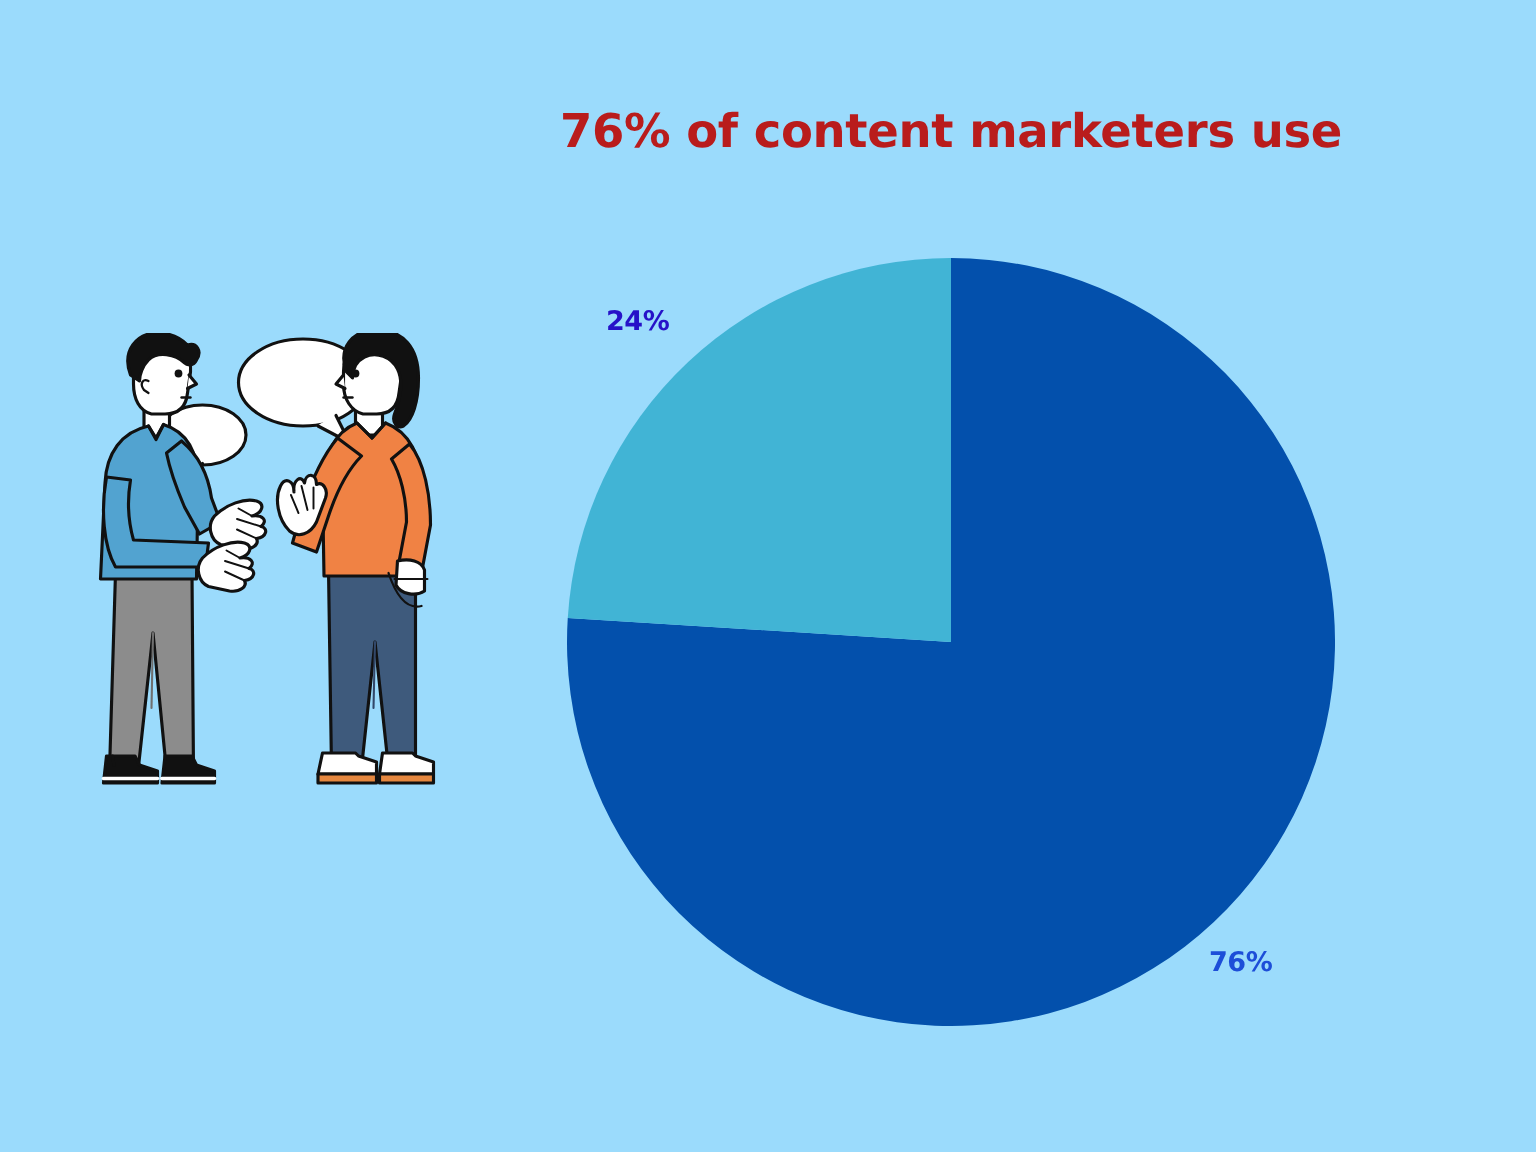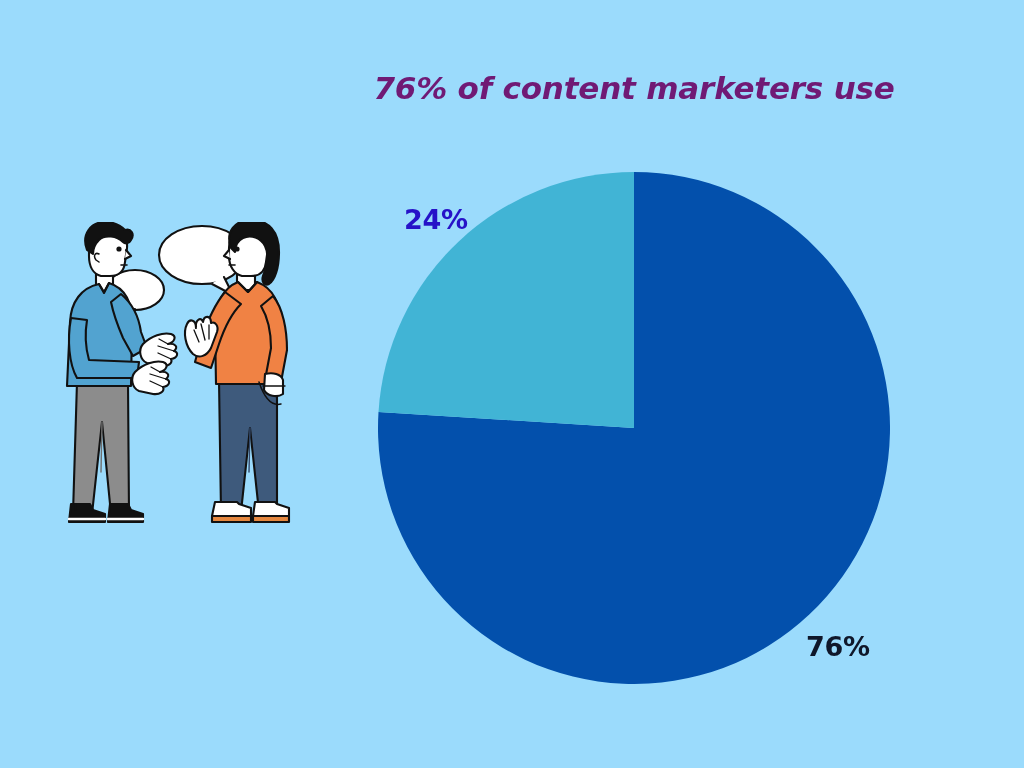--- a/index.html
+++ b/index.html
@@ -38,56 +38,56 @@
     left: 378px;
     top: 172px;
     width: 512px;
     height: 512px;
   }
   #pie-svg { display: block; width: 512px; height: 512px; }
   
   .pie-label {
     position: absolute;
     color: #2612C8;
-    font-size: 27px;
+    font-size: 18px;
     font-weight: bold;
     letter-spacing: -0.3px;
   }
   #label-teal  { left: 404px; top: 204px; }
   #label-blue  { left: 806px; top: 631px; }
   
   #illustration {
     position: absolute;
     left: 55px;
     top: 222px;
     width: 280px;
     height: 330px;
   }
   #illustration svg { display: block; width: 280px; height: 330px; }
 </style>
 </head>
 <body>
 
 <div id="canvas" style="background: rgb(155, 219, 252);">
 
-  <div id="title" style="color: #701a75; font-style: italic;">
+  <div id="title" style="color: #b91c1c;">
     <span class="line">76% of content marketers use</span>
   </div>
 
   <div id="pie-wrap">
     <svg id="pie-svg" viewBox="0 0 512 512" xmlns="http://www.w3.org/2000/svg">
 
       <path id="slice-major" d="M 256 256 L 256 0 A 256 256 0 1 1 0.51 239.93 Z" fill="#0350AC"></path>
 
       <path id="slice-minor" d="M 256 256 L 256 0 A 256 256 0 0 0 0.51 239.93 Z" fill="#41B4D5"></path>
     </svg>
   </div>
 
   <span class="pie-label" id="label-teal" style="color: rgb(38, 18, 200);">24%</span>
-  <span class="pie-label" id="label-blue" style="color: #0f172a;">76%</span>
+  <span class="pie-label" id="label-blue" style="color: #1d4ed8;">76%</span>
 
   <div id="illustration">
     <svg viewBox="0 0 280 330" xmlns="http://www.w3.org/2000/svg">
       <g stroke="#111111" stroke-width="2.1" stroke-linejoin="round" stroke-linecap="round" fill="none">
 
         <g>
           <ellipse cx="147" cy="33" rx="43" ry="29" fill="#FFFFFF"></ellipse>
           <path d="M 168 55 L 178 73 L 156 62 Z" fill="#FFFFFF" stroke="none"></path>
           <path d="M 169 55 L 178 73 L 157 62" fill="#FFFFFF"></path>
         </g>

